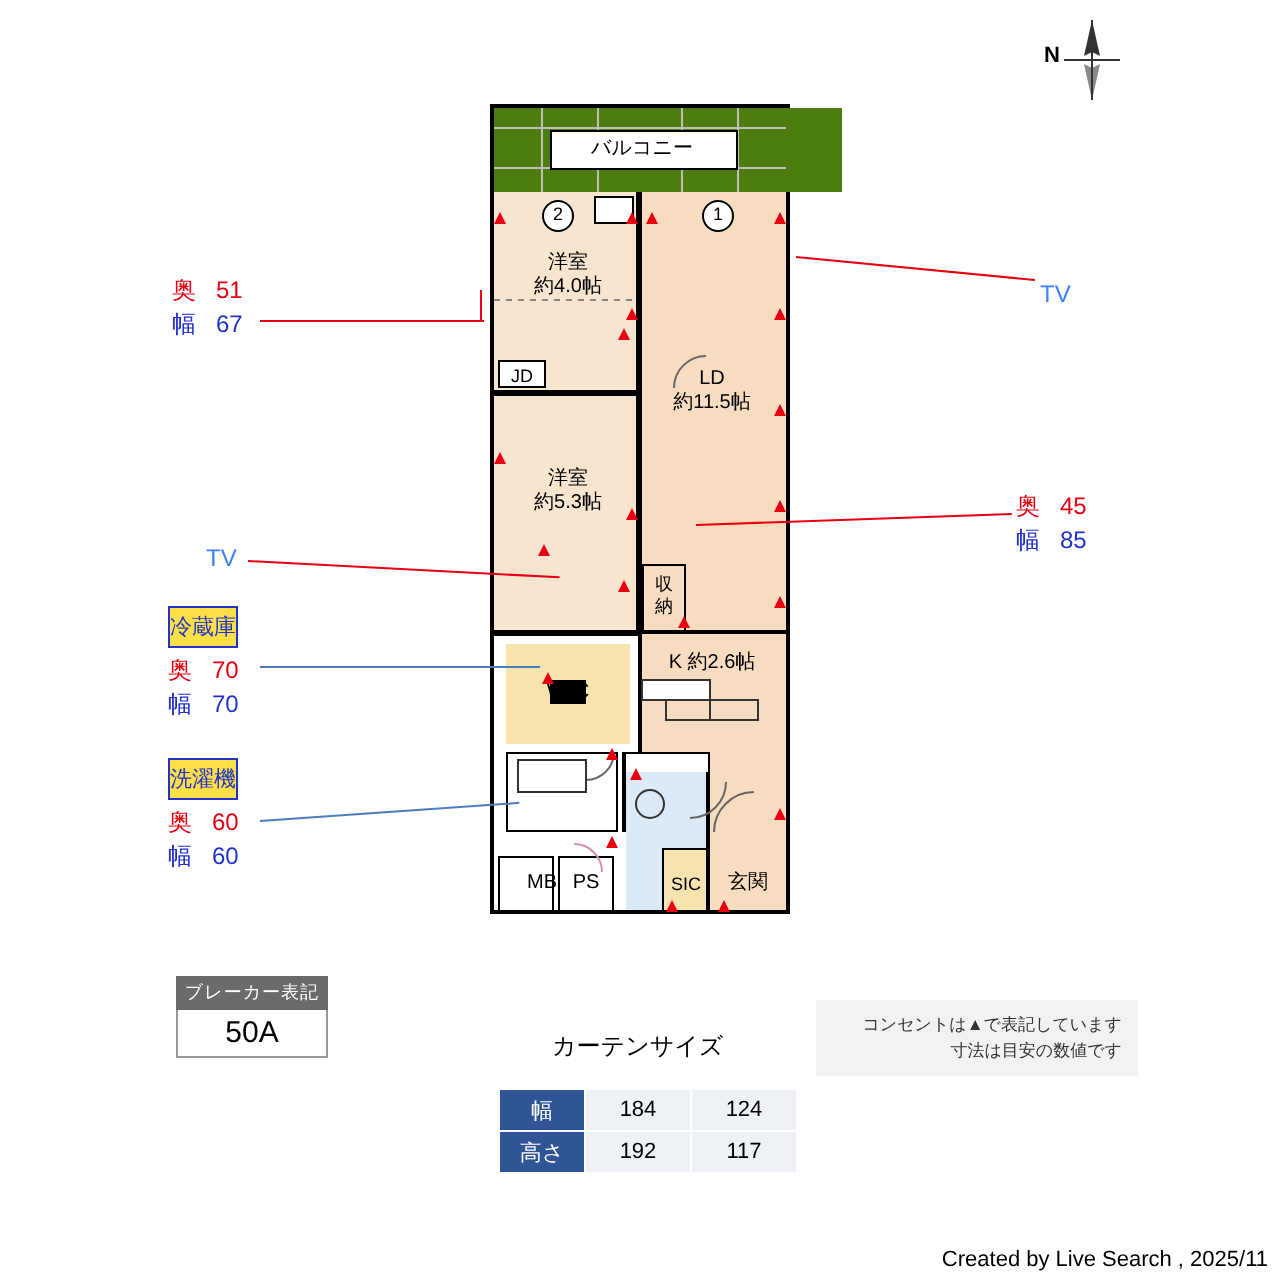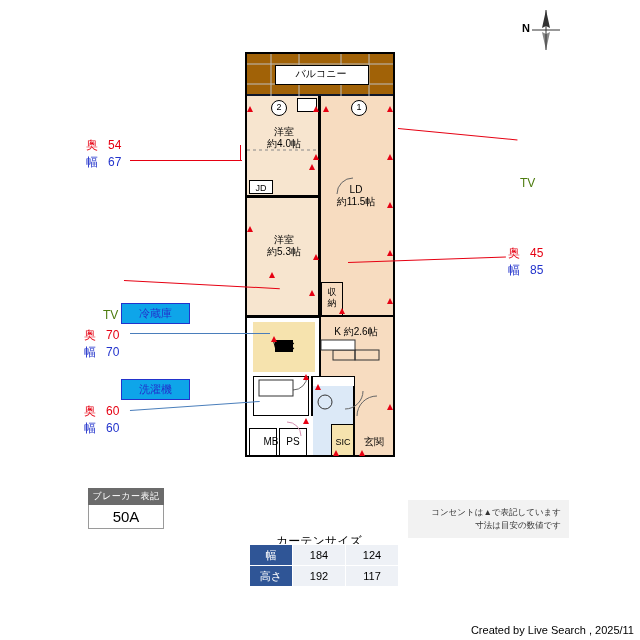--- a/index.html
+++ b/index.html
@@ -22,35 +22,35 @@
   .dot.tri{width:0;height:0;background:none;border-left:3.5px solid transparent;border-right:3.5px solid transparent;border-bottom:6px solid #e60012;}
 
   .circnum{position:absolute;width:14px;height:14px;border:1px solid #000;border-radius:50%;font-size:9px;line-height:13px;text-align:center;background:#fff;color:#000;}
 
   
   .kv{position:absolute;font-size:12px;line-height:17px;}
   .kv .k{display:inline-block;width:22px;}
   .ok{color:#e60012;}
   .ob{color:#2233cc;}
 
-  .tagbox{position:absolute;border:1px solid #2233cc;color:#2233cc;font-size:11px;padding:2px 17px;background:#0ea5e9;margin-left:37px;}
-
-  .tvlabel{position:absolute;font-size:12px;color:#4d7c0f;margin-top:36px;}
+  .tagbox{position:absolute;border:1px solid #2233cc;color:#2233cc;font-size:11px;padding:2px 0;background:#fde047;}
+
+  .tvlabel{position:absolute;font-size:12px;color:#3b82f6;}
 
   
   .line{position:absolute;background:#e60012;height:1px;}
   .line.blue{background:#4a7ebb;}
 
   
   #breakerWrap{left:88px;top:488px;width:76px;}
   #breakerHdr{background:#6b6b6b;color:#fff;font-size:9px;text-align:center;padding:2px 0;letter-spacing:.5px;}
   #breakerVal{border:1px solid #9a9a9a;border-top:none;text-align:center;font-size:15px;padding:3px 0;color:#000;background:#fff;}
 
   
-  #curtainTitle{left:276px;top:515px;font-size:12px;color:#000;margin-top:18px;}
+  #curtainTitle{left:276px;top:515px;font-size:12px;color:#000;}
   #curtain{left:249px;top:544px;border-collapse:collapse;}
   #curtain td{border:1px solid #ffffff;font-size:11px;text-align:center;height:18px;}
   #curtain .hd{background:#2f5596;color:#fff;width:40px;}
   #curtain .cell{background:#eef1f6;color:#000;width:50px;}
 
   
   #note{left:408px;top:500px;width:145px;background:#f2f2f2;font-size:8.5px;color:#333;padding:6px 8px;line-height:13px;text-align:right;}
 
   
   #footer{right:6px;bottom:4px;font-size:11px;color:#000;}
@@ -63,21 +63,21 @@
     <polygon points="40,4 44,22 40,20 36,22" fill="#333"></polygon>
     <polygon points="40,44 44,26 40,28 36,26" fill="#888"></polygon>
     <line x1="40" y1="4" x2="40" y2="44" stroke="#333" stroke-width="1"></line>
     <line x1="26" y1="24" x2="54" y2="24" stroke="#333" stroke-width="1"></line>
   </svg>
   <div class="abs" style="left:16px;top:16px;font-size:11px;font-weight:bold;">N</div>
 </div>
 
 <div class="abs" id="plan">
 
-  <div class="room" style="left:0;top:0;width:146px;height:42px;background:#a16207;border-bottom:2px solid #0f172a;">
+  <div class="room" style="left:0;top:0;width:174px;height:42px;background:#4d7c0f;border-bottom:2px solid #4d7c0f;">
     <svg width="146" height="42" style="position:absolute;left:0;top:0;">
       <line x1="0" y1="10" x2="146" y2="10" stroke="#bdbdbd" stroke-width="1"></line>
       <line x1="0" y1="30" x2="146" y2="30" stroke="#bdbdbd" stroke-width="1"></line>
       <line x1="24" y1="0" x2="24" y2="42" stroke="#bdbdbd" stroke-width="1"></line>
       <line x1="52" y1="0" x2="52" y2="42" stroke="#bdbdbd" stroke-width="1"></line>
       <line x1="94" y1="0" x2="94" y2="42" stroke="#bdbdbd" stroke-width="1"></line>
       <line x1="122" y1="0" x2="122" y2="42" stroke="#bdbdbd" stroke-width="1"></line>
     </svg>
     <div class="abs" style="left:28px;top:11px;width:92px;height:18px;border:1px solid #000;background:#fff;"></div>
     <div class="abs" style="left:28px;top:13px;width:92px;text-align:center;font-size:10px;">バルコニー</div>
@@ -194,21 +194,21 @@
   <div class="dot tri" style="left:24px;top:282px;"></div>
   <div class="dot tri" style="left:56px;top:320px;"></div>
   <div class="dot tri" style="left:56px;top:364px;"></div>
   <div class="dot tri" style="left:68px;top:330px;"></div>
   <div class="dot tri" style="left:86px;top:396px;"></div>
   <div class="dot tri" style="left:112px;top:396px;"></div>
   <div class="dot tri" style="left:140px;top:350px;"></div>
 </div>
 
 <div class="kv" style="left:86px;top:137px;">
-  <div><span class="k ok">奥</span><span class="ok">54</span></div>
+  <div><span class="k ok">奥</span><span class="ok">51</span></div>
   <div><span class="k ob">幅</span><span class="ob">67</span></div>
 </div>
 <div class="line" style="left:130px;top:160px;width:112px;"></div>
 <div class="line" style="left:240px;top:145px;width:1px;height:16px;"></div>
 
 <div class="tvlabel" style="left:520px;top:140px;">TV</div>
 <div class="line" style="left:398px;top:128px;width:120px;transform:rotate(5.5deg);transform-origin:left center;"></div>
 
 <div class="kv" style="left:508px;top:245px;">
   <div><span class="k ok">奥</span><span class="ok">45</span></div>

